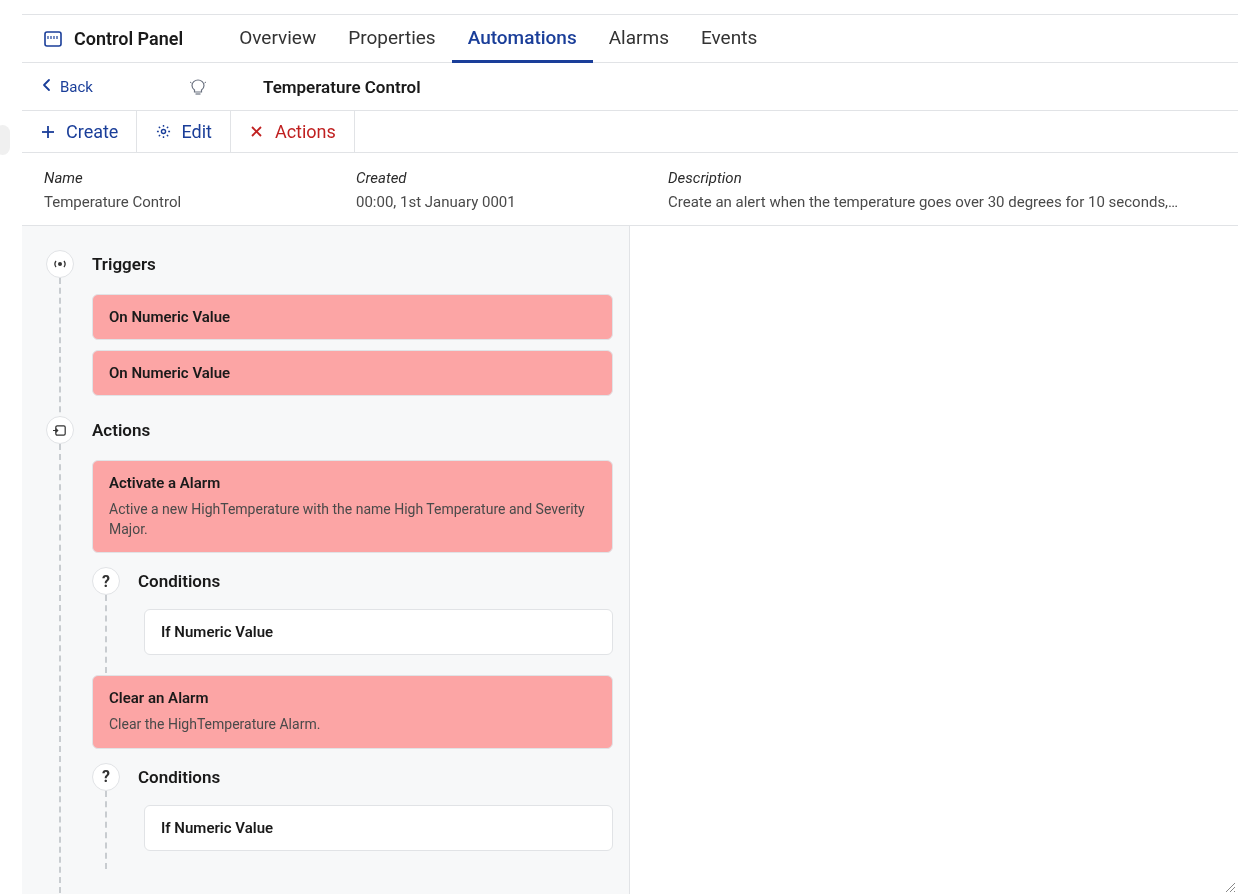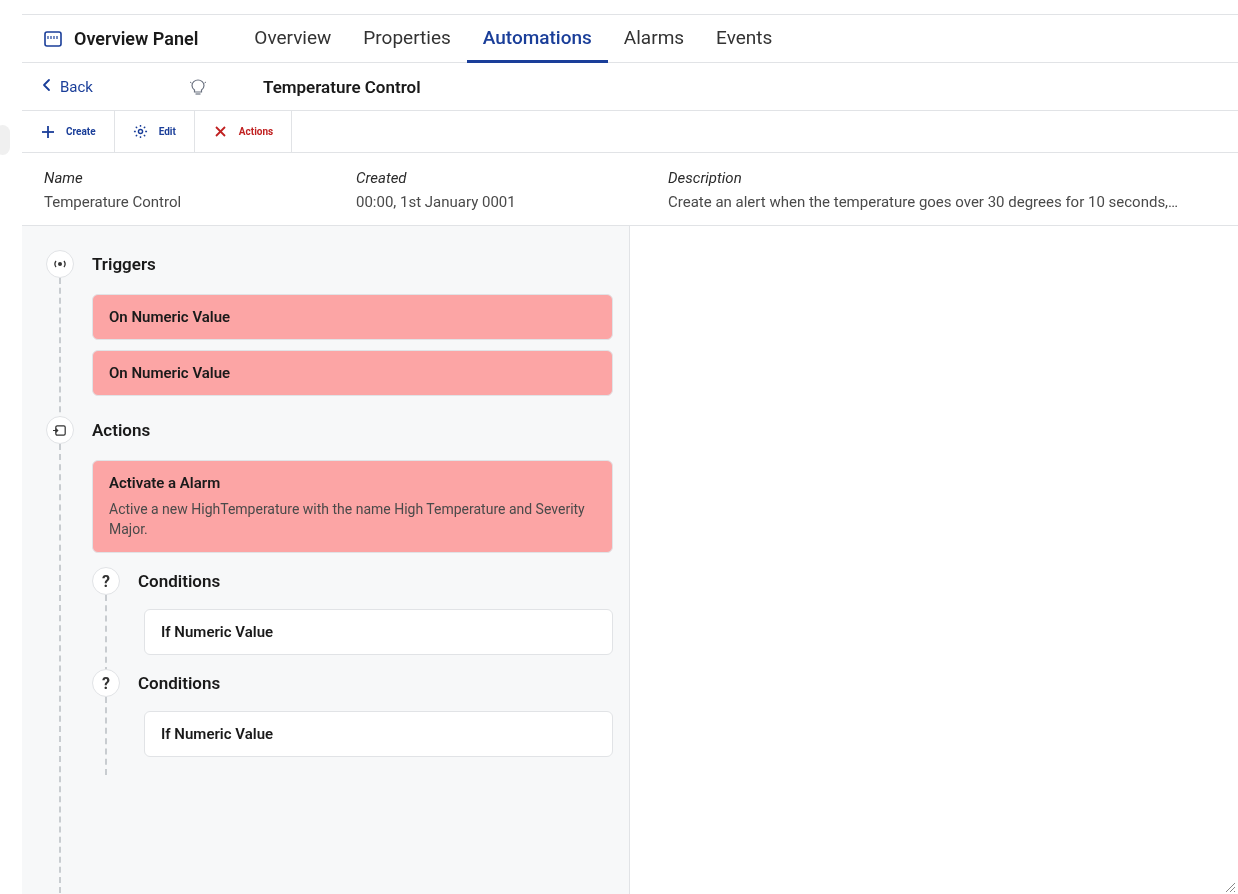--- a/index.html
+++ b/index.html
@@ -105,25 +105,24 @@
     .toolbar-row {
       display: flex;
       align-items: stretch;
       height: 42px;
       border-bottom: 1px solid #e1e3e6;
     }
     .toolbar-button {
       display: flex;
       align-items: center;
       padding: 0 18px;
-      font-size: 10px;
+      font-size: 18px;
       cursor: pointer;
       border-right: 1px solid #e1e3e6;
       gap: 10px;
-      font-weight: bold;
     }
     .toolbar-button.blue { color: #1a3e99; }
     .toolbar-button.red { color: #c02020; }
     .tb-icon { width:16px; height:16px; display:flex; align-items:center; justify-content:center;}
     .info-row {
       display: flex;
       align-items: flex-start;
       padding: 16px 22px 14px 22px;
       border-bottom: 1px solid #e1e3e6;
       gap: 0;
@@ -276,21 +275,21 @@
   <div class="header-row">
     <div class="header-icon">
       <svg width="20" height="20" viewBox="0 0 20 20">
         <rect x="2" y="3" width="16" height="14" rx="2" fill="none" stroke="#1a3e99" stroke-width="1.6"></rect>
         <line x1="5" y1="7" x2="5" y2="10" stroke="#1a3e99" stroke-width="1.2"></line>
         <line x1="8" y1="7" x2="8" y2="10" stroke="#1a3e99" stroke-width="1.2"></line>
         <line x1="11" y1="7" x2="11" y2="10" stroke="#1a3e99" stroke-width="1.2"></line>
         <line x1="14" y1="7" x2="14" y2="10" stroke="#1a3e99" stroke-width="1.2"></line>
       </svg>
     </div>
-    <div class="header-title">Overview Panel</div>
+    <div class="header-title">Control Panel</div>
     <div class="tabs">
       <div class="tab">Overview</div>
       <div class="tab">Properties</div>
       <div class="tab active">Automations</div>
       <div class="tab">Alarms</div>
       <div class="tab">Events</div>
     </div>
   </div>
 
   <div class="subheader-row">
@@ -402,20 +401,24 @@
           <div class="nested-vline" style="top:28px; height:78px;"></div>
           <div class="nested-header">
             <div class="nested-icon-circle">?</div>
             <div class="nested-title">Conditions</div>
           </div>
           <div class="nested-card">
             <div class="card-title">If Numeric Value</div>
           </div>
         </div>
 
+        <div class="card" style="margin-top:20px;">
+          <div class="card-title">Clear an Alarm</div>
+          <div class="card-desc">Clear the HighTemperature Alarm.</div>
+        </div>
 
         <div class="nested-block">
           <div class="nested-vline" style="top:28px; height:78px;"></div>
           <div class="nested-header">
             <div class="nested-icon-circle">?</div>
             <div class="nested-title">Conditions</div>
           </div>
           <div class="nested-card">
             <div class="card-title">If Numeric Value</div>
           </div>

